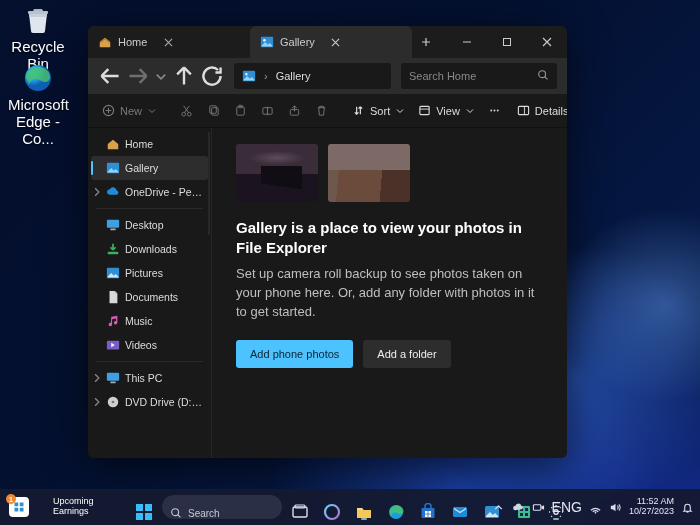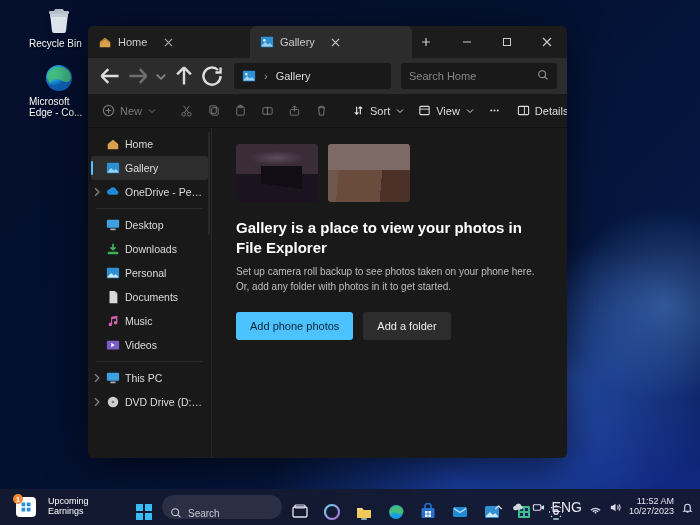--- a/index.html
+++ b/index.html
@@ -11,21 +11,21 @@
     position: absolute; inset: 0;
     background:
       radial-gradient(260px 220px at 82% 72%, rgba(70,130,255,.45), transparent 60%),
       radial-gradient(320px 240px at 66% 92%, rgba(40,90,220,.55), transparent 60%),
       radial-gradient(180px 160px at 95% 58%, rgba(110,170,255,.4), transparent 60%),
       radial-gradient(400px 260px at 95% 100%, rgba(25,50,170,.7), transparent 70%),
       linear-gradient(135deg, #050f2e 0%, #03102f 40%, #071d52 100%);
   }
 
   
-  .desktop-icon { position: absolute; width: 60px; color: #fff; font-size: 10px; text-shadow: 0 1px 2px rgba(0,0,0,.9); cursor: default; margin-left: 21px; }
+  .desktop-icon { position: absolute; width: 60px; text-align: center; color: #fff; font-size: 15px; text-shadow: 0 1px 2px rgba(0,0,0,.9); cursor: default; }
   .desktop-icon .ico { width: 32px; height: 32px; margin: 0 auto 2px; display: flex; align-items: center; justify-content: center; }
   .desktop-icon .ico svg { width: 32px; height: 32px; }
 
   
   .window {
     position: absolute; left: 88px; top: 26px; width: 479px; height: 432px;
     background: #1c1c1c; border-radius: 6px; box-shadow: 0 10px 40px rgba(0,0,0,.6);
     display: flex; flex-direction: column; overflow: hidden; color: #e6e6e6;
   }
   
@@ -74,31 +74,31 @@
   .sitem .sico { width: 14px; height: 14px; display: flex; align-items: center; justify-content: center; flex:none; }
   .ssep { height: 1px; background: #2a2a2a; margin: 4px 8px; }
 
   .content { flex: 1; padding: 10px 24px 16px 24px; overflow: hidden; display:flex; flex-direction:column; }
   .thumbs { display: flex; gap: 10px; margin: 6px 0 16px 0; }
   .thumb { width: 82px; height: 58px; border-radius: 3px; background:#333; }
   .thumb.t1 { background: radial-gradient(40px 10px at 50% 24%, rgba(200,180,200,.24), transparent 70%), linear-gradient(#3b2c3a 0 52%, #1b1420 52% 100%); position:relative; }
   .thumb.t1::after { content:''; position:absolute; left:30%; right:20%; top:38%; bottom:0; background: linear-gradient(8deg, transparent 44%, #110d15 45%); }
   .thumb.t2 { background: linear-gradient(#7d6a67 0 44%, transparent 44%), linear-gradient(95deg, transparent 0 15%, #6b4c3c 15% 65%, #4b3127 65% 100%), #6e574d; }
   .c-title { font-size: 15px; font-weight: 600; color: #fff; line-height: 1.3; margin-bottom: 8px; }
-  .c-body { font-size: 10px; color: #bfbfbf; line-height: 1.45; margin-bottom: 18px; max-width: 320px; }
+  .c-body { font-size: 13px; color: #bfbfbf; line-height: 1.45; margin-bottom: 18px; max-width: 320px; }
   .c-actions { display: flex; gap: 10px; }
   .pbtn { height: 28px; padding: 0 14px; border-radius: 3px; font-size: 11px; display: flex; align-items: center; justify-content: center; border: none; cursor: pointer; }
   .pbtn.primary { background: #4cc2ff; color: #0c2433; font-weight: 500; }
   .pbtn.secondary { background: #2d2d2d; color: #eee; }
 
   .statusbar { height: 20px; border-top: 1px solid #262626; font-size: 10px; color: #aaa; display: flex; align-items: center; padding: 0 8px; background:#1c1c1c; }
 
   
   .taskbar { position: absolute; left: 0; right: 0; bottom: 0; height: 36px; background: rgba(20,26,48,.94); backdrop-filter: blur(6px); display: flex; align-items: center; }
-  .widgets { position: absolute; left: 16px; display: flex; align-items: center; gap: 12px; color: #fff; }
+  .widgets { position: absolute; left: 9px; display: flex; align-items: center; gap: 24px; color: #fff; }
   .widgets .wlogo { width: 20px; height: 20px; background:#fff; border-radius:4px; display:flex; align-items:center; justify-content:center; position:relative; }
   .widgets .wlogo .badge { position:absolute; left:-3px; top:-3px; width:10px; height:10px; border-radius:50%; background:#e83; color:#fff; font-size:7px; display:flex; align-items:center; justify-content:center; font-weight:700; }
   .widgets .wtxt { font-size: 9px; line-height: 1.1; }
   .center { margin: 0 auto; display: flex; align-items: center; gap: 4px; }
   .task { width: 28px; height: 28px; display: flex; align-items: flex-end; justify-content: center; border-radius: 4px; }
   .task svg { width: 18px; height: 18px; }
   .task.search { width: 120px; height: 24px; background: #2a2f45; border-radius: 12px; justify-content: flex-start; padding: 0 8px; color: #c9c9d3; font-size: 10px; gap: 6px; }
   .task.search svg { width:12px; height:12px; }
   .task.running { position:relative; }
   .task.running::after { content:''; position:absolute; bottom:1px; left:11px; width:6px; height:2px; border-radius:1px; background:#8aa; }
@@ -379,21 +379,21 @@
           </span>
         <span>Downloads</span>
       </div>
       <div class="sitem">
         <span class="sico">
             <svg viewBox="0 0 16 16">
               <rect x="1" y="2" width="14" height="12" rx="1" fill="#2f8fd3"></rect>
               <path fill="#cfe8f7" d="M2 12l4-4 3 3 2-2 3 3v1H2z"></path>
             </svg>
           </span>
-        <span>Personal</span>
+        <span>Pictures</span>
       </div>
       <div class="sitem">
         <span class="sico">
             <svg viewBox="0 0 16 16">
               <path fill="#d8d8d8" d="M4 1h6l3 3v11H4z"></path>
               <path fill="#b9b9b9" d="M10 1v3h3"></path>
             </svg>
           </span>
         <span>Documents</span>
       </div>

